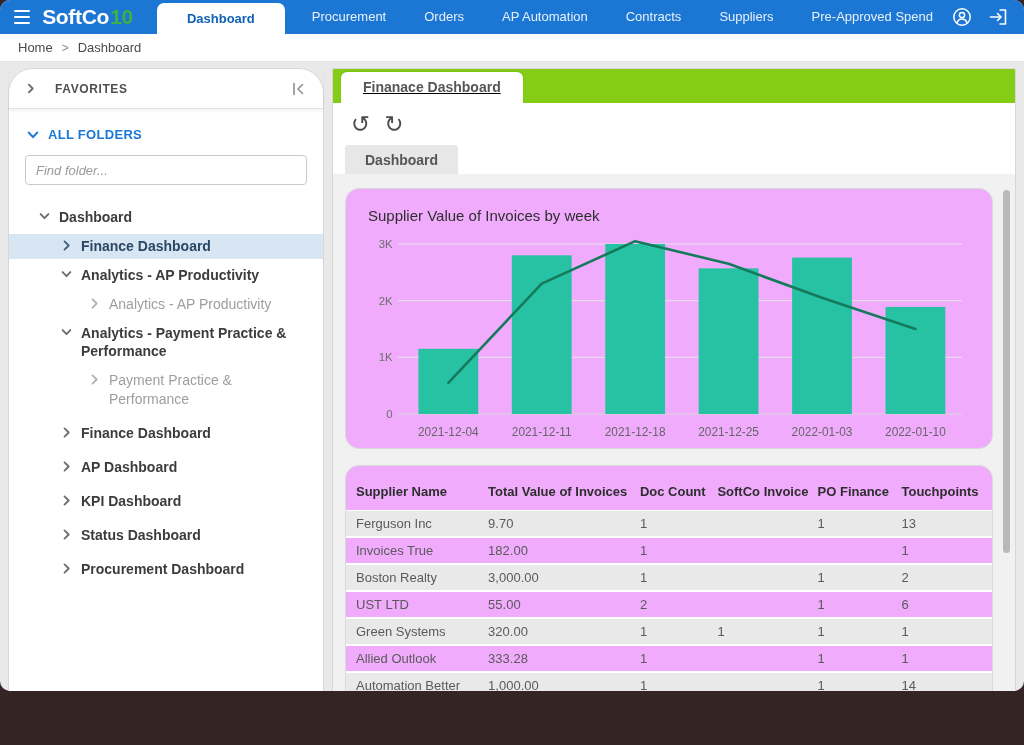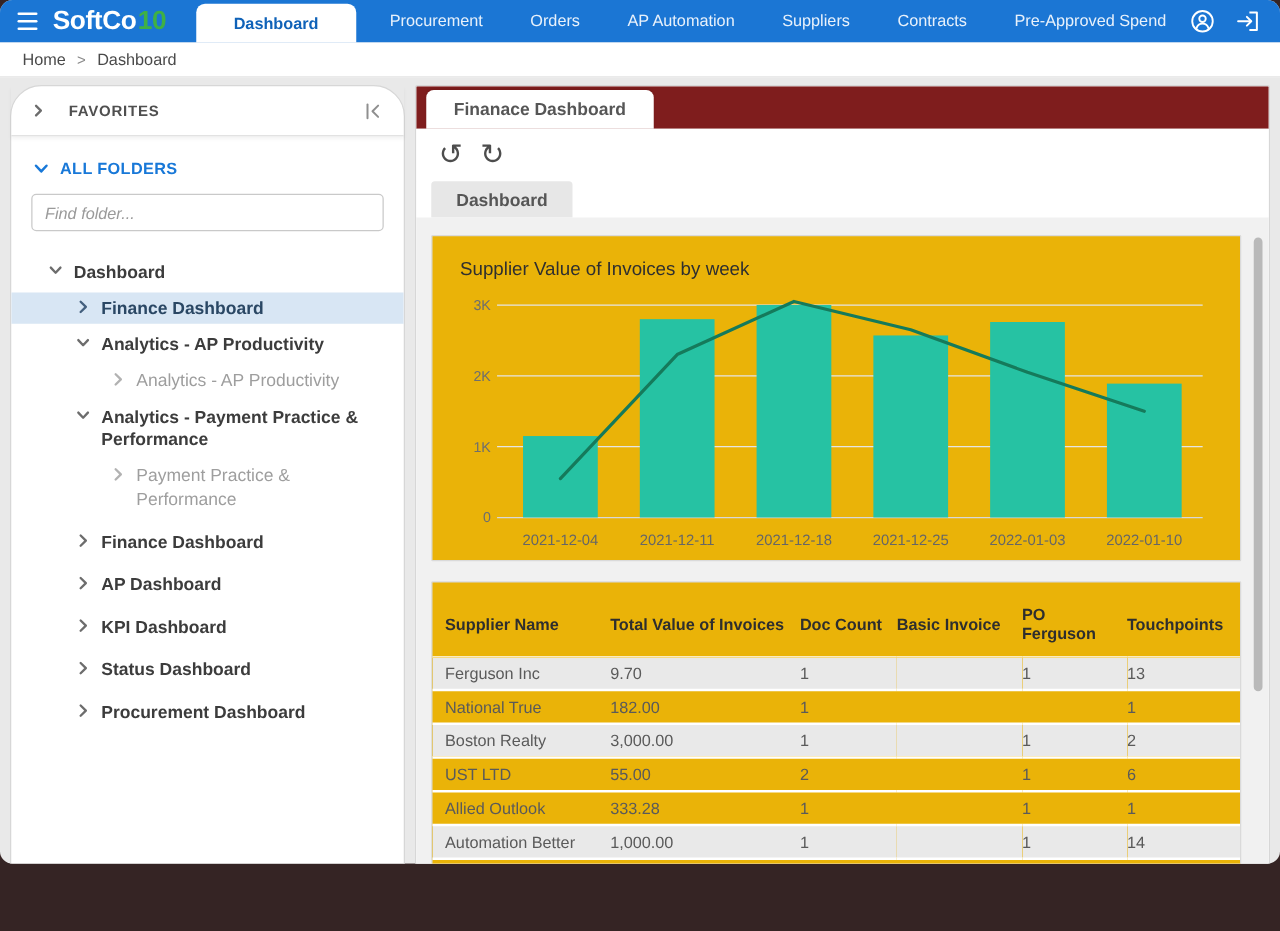--- a/index.html
+++ b/index.html
@@ -51,32 +51,32 @@
   .tree-item.spaced{margin-top:9px;}
   .chev{width:11px;flex:none;margin-right:9px;padding-top:3px;color:#6d6d6d;display:flex;}
   .tree-label{color:#3c3c3c;font-weight:bold;line-height:1.35;}
   .tree-item.muted .tree-label{color:#9e9e9e;font-weight:normal;}
   .tree-item.muted .chev{color:#b2b2b2;}
   .tree-item.sel{background:#d8e6f4;}
   .tree-item.sel .tree-label{color:#2a4764;}
   .tree-item.sel .chev{color:#44607e;}
   
   .main{flex:1;display:flex;flex-direction:column;overflow:hidden;}
-  .tabstrip{background:#7f1d1d;height:34px;display:flex;align-items:flex-end;padding-left:8px;flex:none;}
+  .tabstrip{background:#84cc16;height:34px;display:flex;align-items:flex-end;padding-left:8px;flex:none;text-decoration:underline;}
   .window-tab{background:#fff;height:31px;line-height:31px;padding:0 22px;font-size:14px;
     font-weight:bold;color:#565656;border-radius:6px 6px 0 0;cursor:pointer;
     box-shadow:0 -1px 2px rgba(0,0,0,.07);}
   .toolbar{height:42px;display:flex;align-items:center;gap:14px;padding-left:18px;background:#fff;flex:none;}
   .tool-btn{font-size:23px;line-height:22px;color:#4d4d4d;cursor:pointer;
     font-family:"DejaVu Sans",sans-serif;user-select:none;}
   .subtabrow{background:#fff;display:flex;padding-left:12px;flex:none;}
   .subtab{background:#e7e7e7;padding:7px 20px 6px;font-size:14px;font-weight:bold;
     color:#565656;border-radius:3px 3px 0 0;cursor:pointer;}
   .content{flex:1;background:#f1f1f1;padding:14px 22px 14px 12px;position:relative;overflow:hidden;}
-  .card{background:#eab308;border:1px solid #dadada;border-radius:1px;}
+  .card{background:#f0abfc;border:1px solid #dadada;border-radius:14px;}
   .chart-card{padding:12px 16px 4px;margin-bottom:16px;}
   .chart-title{font-size:15px;color:#2f2f2f;margin:6px 0 8px 6px;font-weight:normal;}
   .chart-svg{width:100%;height:212px;display:block;}
   .table-card{padding:6px 0 26px;}
   table{width:100%;border-collapse:collapse;table-layout:fixed;}
   th{text-align:left;color:#2e2e2e;font-weight:bold;font-size:13px;padding:12px 4px 11px 0;}
   td{color:#5a5a5a;font-size:13px;padding:5px 4px 5px 0;border-top:1px solid #fff;border-bottom:2px solid #fff;
      overflow:hidden;white-space:nowrap;}
   th:first-child,td:first-child{padding-left:10px;}
   tr.striped td{background:#e9e9e9;}
@@ -93,22 +93,22 @@
       <span></span>
         <span></span>
         <span></span>
     </div>
     <div class="logo"><span>SoftCo</span><span class="suffix">10</span></div>
     <div class="nav-tabs">
         <div class="nav-tab active">Dashboard</div>
         <div class="nav-tab">Procurement</div>
         <div class="nav-tab">Orders</div>
         <div class="nav-tab">AP Automation</div>
+        <div class="nav-tab">Contracts</div>
         <div class="nav-tab">Suppliers</div>
-        <div class="nav-tab">Contracts</div>
         <div class="nav-tab">Pre-Approved Spend</div>
       </div>
     <div class="nav-icons">
       <span class="nav-icon">
         <svg viewBox="0 0 20 20" width="20" height="20" fill="none" stroke="#fff" stroke-width="1.5">
           <circle cx="10" cy="10" r="8.2"></circle>
           <circle cx="10" cy="8" r="2.6"></circle>
           <path d="M5.2 15.5 C6 12.8 8 11.9 10 11.9 C12 11.9 14 12.8 14.8 15.5" stroke-linecap="round"></path>
         </svg>
       </span>
@@ -294,36 +294,36 @@
                 <col style="width: 12%;">
                 <col style="width: 15.5%;">
                 <col style="width: 13%;">
                 <col style="width: 14%;">
               </colgroup>
             <thead>
                 <tr>
                   <th>Supplier Name</th>
                   <th>Total Value of Invoices</th>
                   <th>Doc Count</th>
-                  <th>Basic Invoice</th>
-                  <th>PO Ferguson</th>
+                  <th>SoftCo Invoice</th>
+                  <th>PO Finance</th>
                   <th>Touchpoints</th>
                 </tr>
               </thead>
             <tbody>
                 <tr class="striped">
                   <td>Ferguson Inc</td>
                   <td>9.70</td>
                   <td>1</td>
                   <td></td>
                   <td>1</td>
                   <td>13</td>
                 </tr>
                 <tr class="">
-                  <td>National True</td>
+                  <td>Invoices True</td>
                   <td>182.00</td>
                   <td>1</td>
                   <td></td>
                   <td></td>
                   <td>1</td>
                 </tr>
                 <tr class="striped">
                   <td>Boston Realty</td>
                   <td>3,000.00</td>
                   <td>1</td>
@@ -332,20 +332,28 @@
                   <td>2</td>
                 </tr>
                 <tr class="">
                   <td>UST LTD</td>
                   <td>55.00</td>
                   <td>2</td>
                   <td></td>
                   <td>1</td>
                   <td>6</td>
                 </tr>
+                <tr class="striped">
+                  <td>Green Systems</td>
+                  <td>320.00</td>
+                  <td>1</td>
+                  <td>1</td>
+                  <td>1</td>
+                  <td>1</td>
+                </tr>
                 <tr class="">
                   <td>Allied Outlook</td>
                   <td>333.28</td>
                   <td>1</td>
                   <td></td>
                   <td>1</td>
                   <td>1</td>
                 </tr>
                 <tr class="striped">
                   <td>Automation Better</td>

